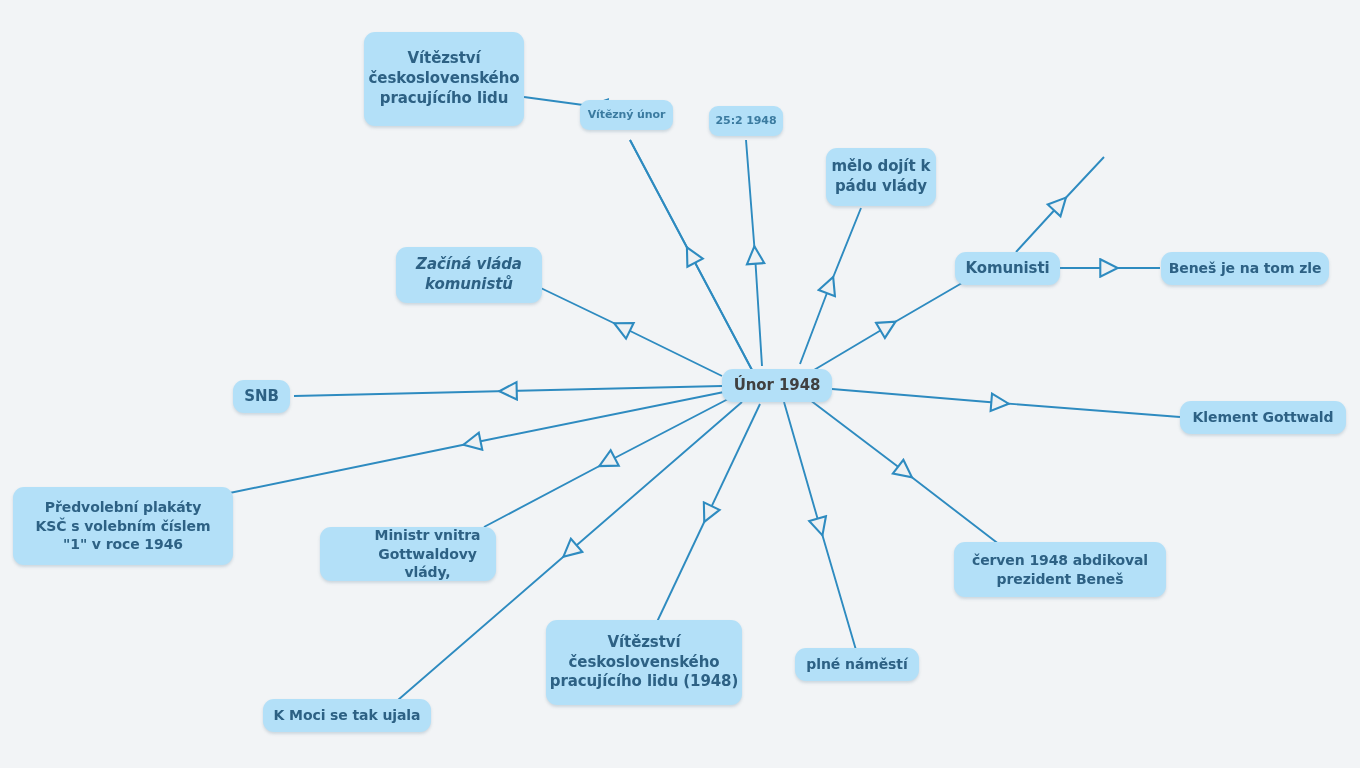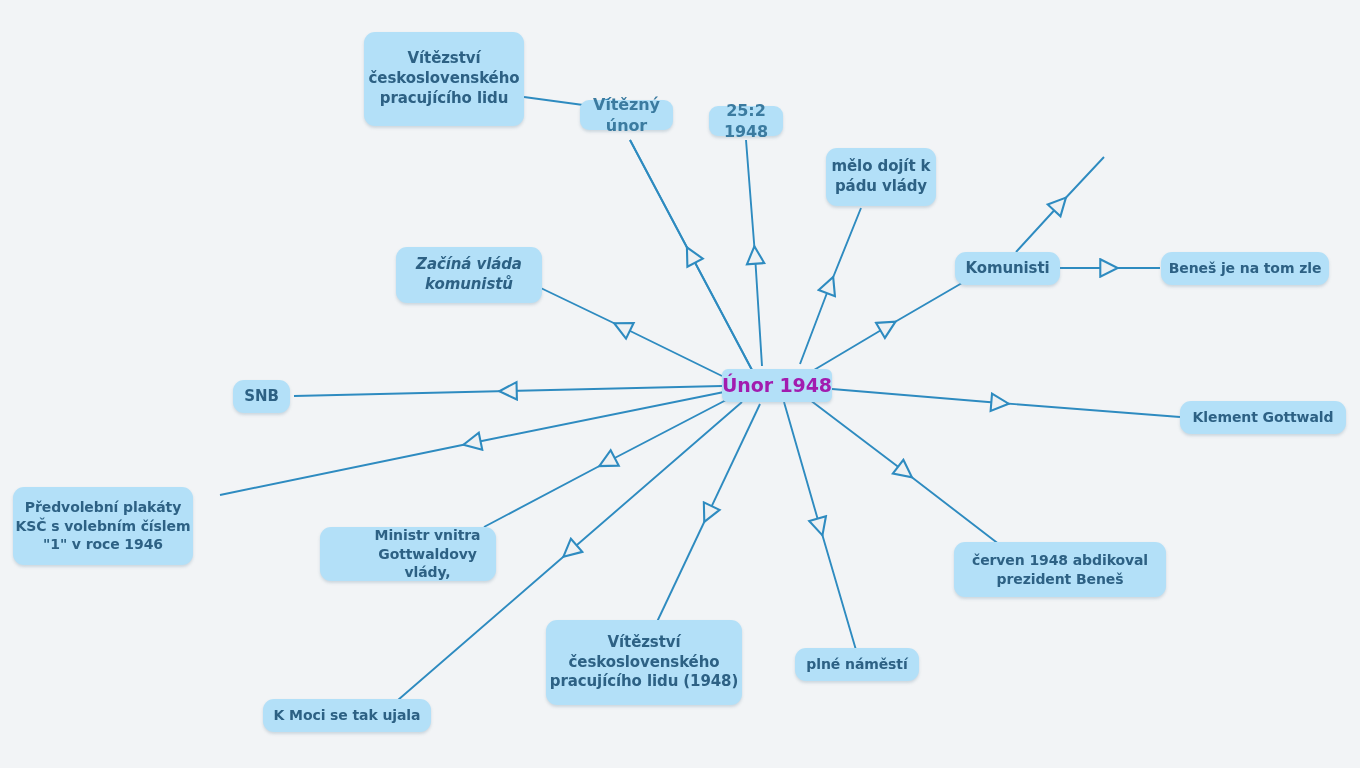--- a/index.html
+++ b/index.html
@@ -33,29 +33,28 @@
     display: flex;
     align-items: center;
     justify-content: center;
     line-height: 1.33;
     box-shadow: 0 2px 3px rgba(120,150,170,0.30);
     letter-spacing: -0.1px;
     white-space: pre-line;
     z-index: 5;
   }
   .node.small {
-    font-size: 16px;
+    font-size: 11px;
     font-weight: bold;
     color: #3b7ba0;
     border-radius: 9px;
   }
   .node.center {
-    font-size: 19px;
-    color: #a21caf;
-    border-radius: 6px;
+    font-size: 15px;
+    color: #404040;
   }
   .node.lg {
     font-size: 15px;
   }
   .node.md {
     font-size: 14px;
   }
 </style>
 </head>
 <body>
@@ -130,21 +129,21 @@
 
   <div class="node lg" style="left:546px; top:620px; width:196px; height:85px;">Vítězství
 československého
 pracujícího lidu (1948)</div>
 
   <div class="node md" style="left:263px; top:699px; width:168px; height:33px;text-align:center;">K Moci se tak ujala</div>
 
   <div class="node md" style="left:320px; top:527px; width:176px; height:54px;padding-left:39px;">Ministr vnitra
 Gottwaldovy vlády,</div>
 
-  <div class="node md" style="left:13px; top:487px; width:180px; height:78px;">Předvolební plakáty
+  <div class="node md" style="left:13px; top:487px; width:220px; height:78px;">Předvolební plakáty
 KSČ s volebním číslem
 "1" v roce 1946</div>
 
   <div class="node lg" style="left:233px; top:380px; width:57px; height:33px;">SNB</div>
 
   <div class="node lg" style="left:396px; top:247px; width:146px; height:56px;font-style:italic;">Začíná vláda
 komunistů</div>
 
   <div class="node center" style="left:722px; top:369px; width:110px; height:33px;">Únor 1948</div>
 

